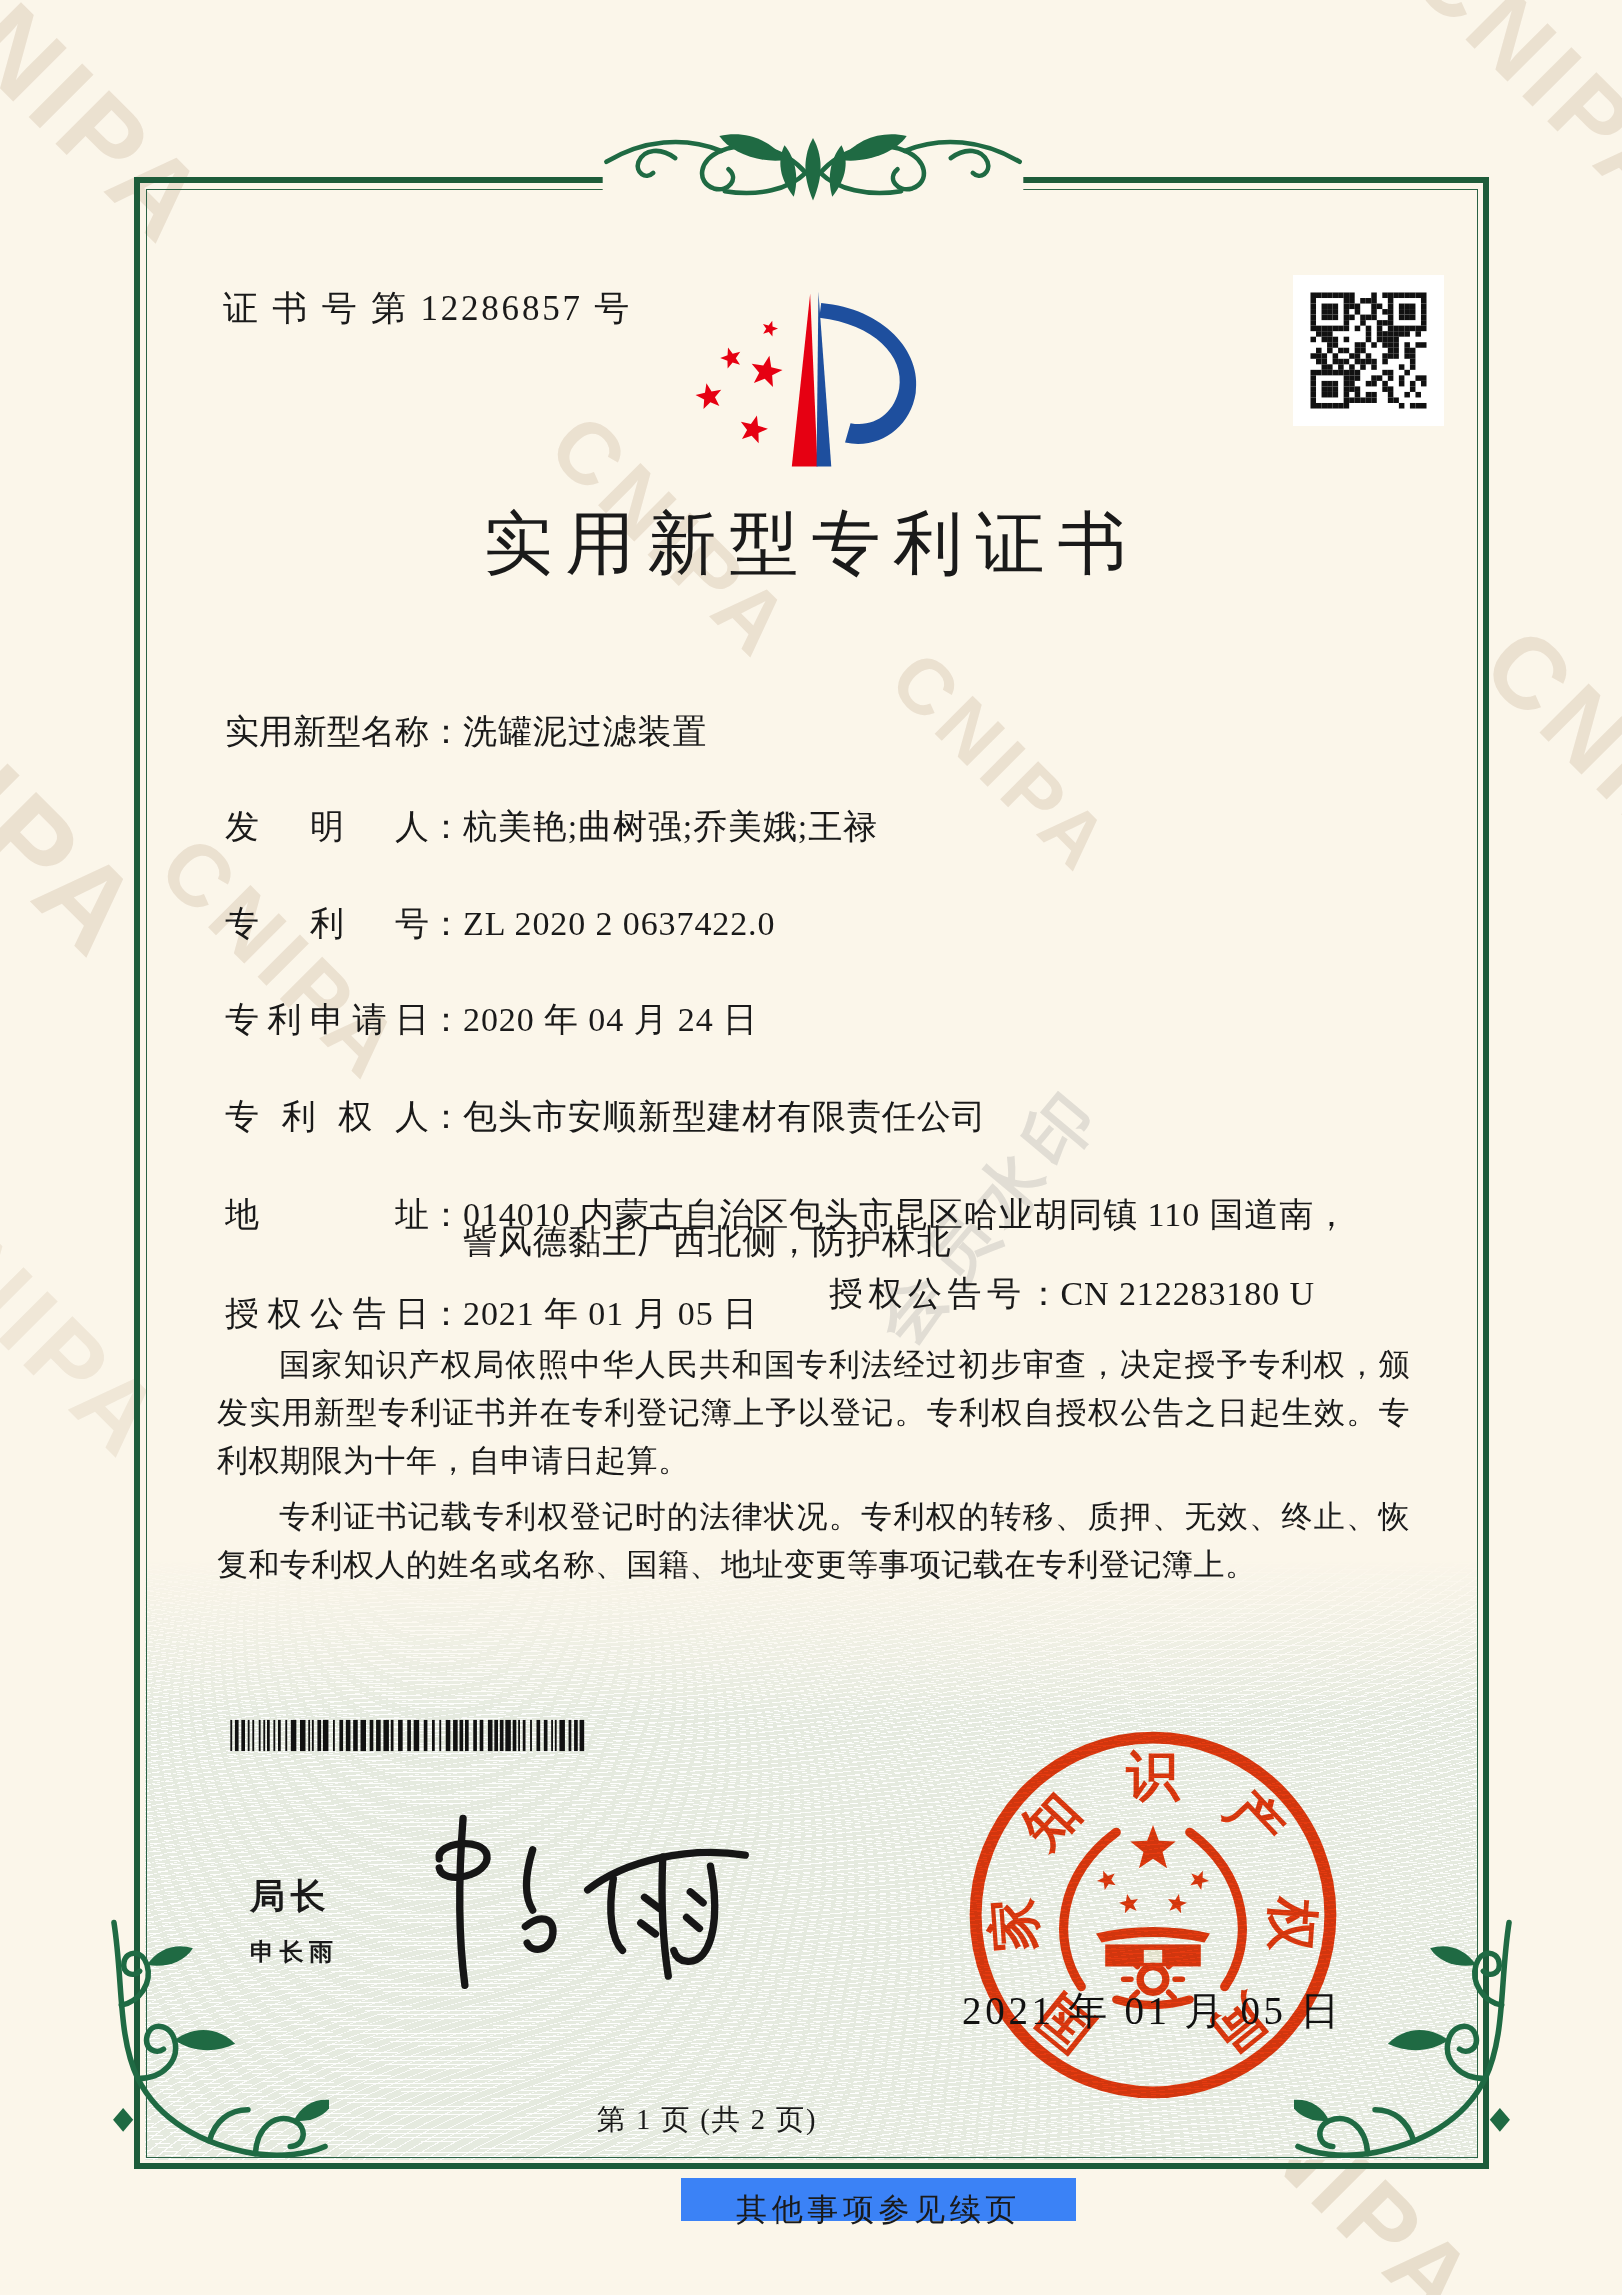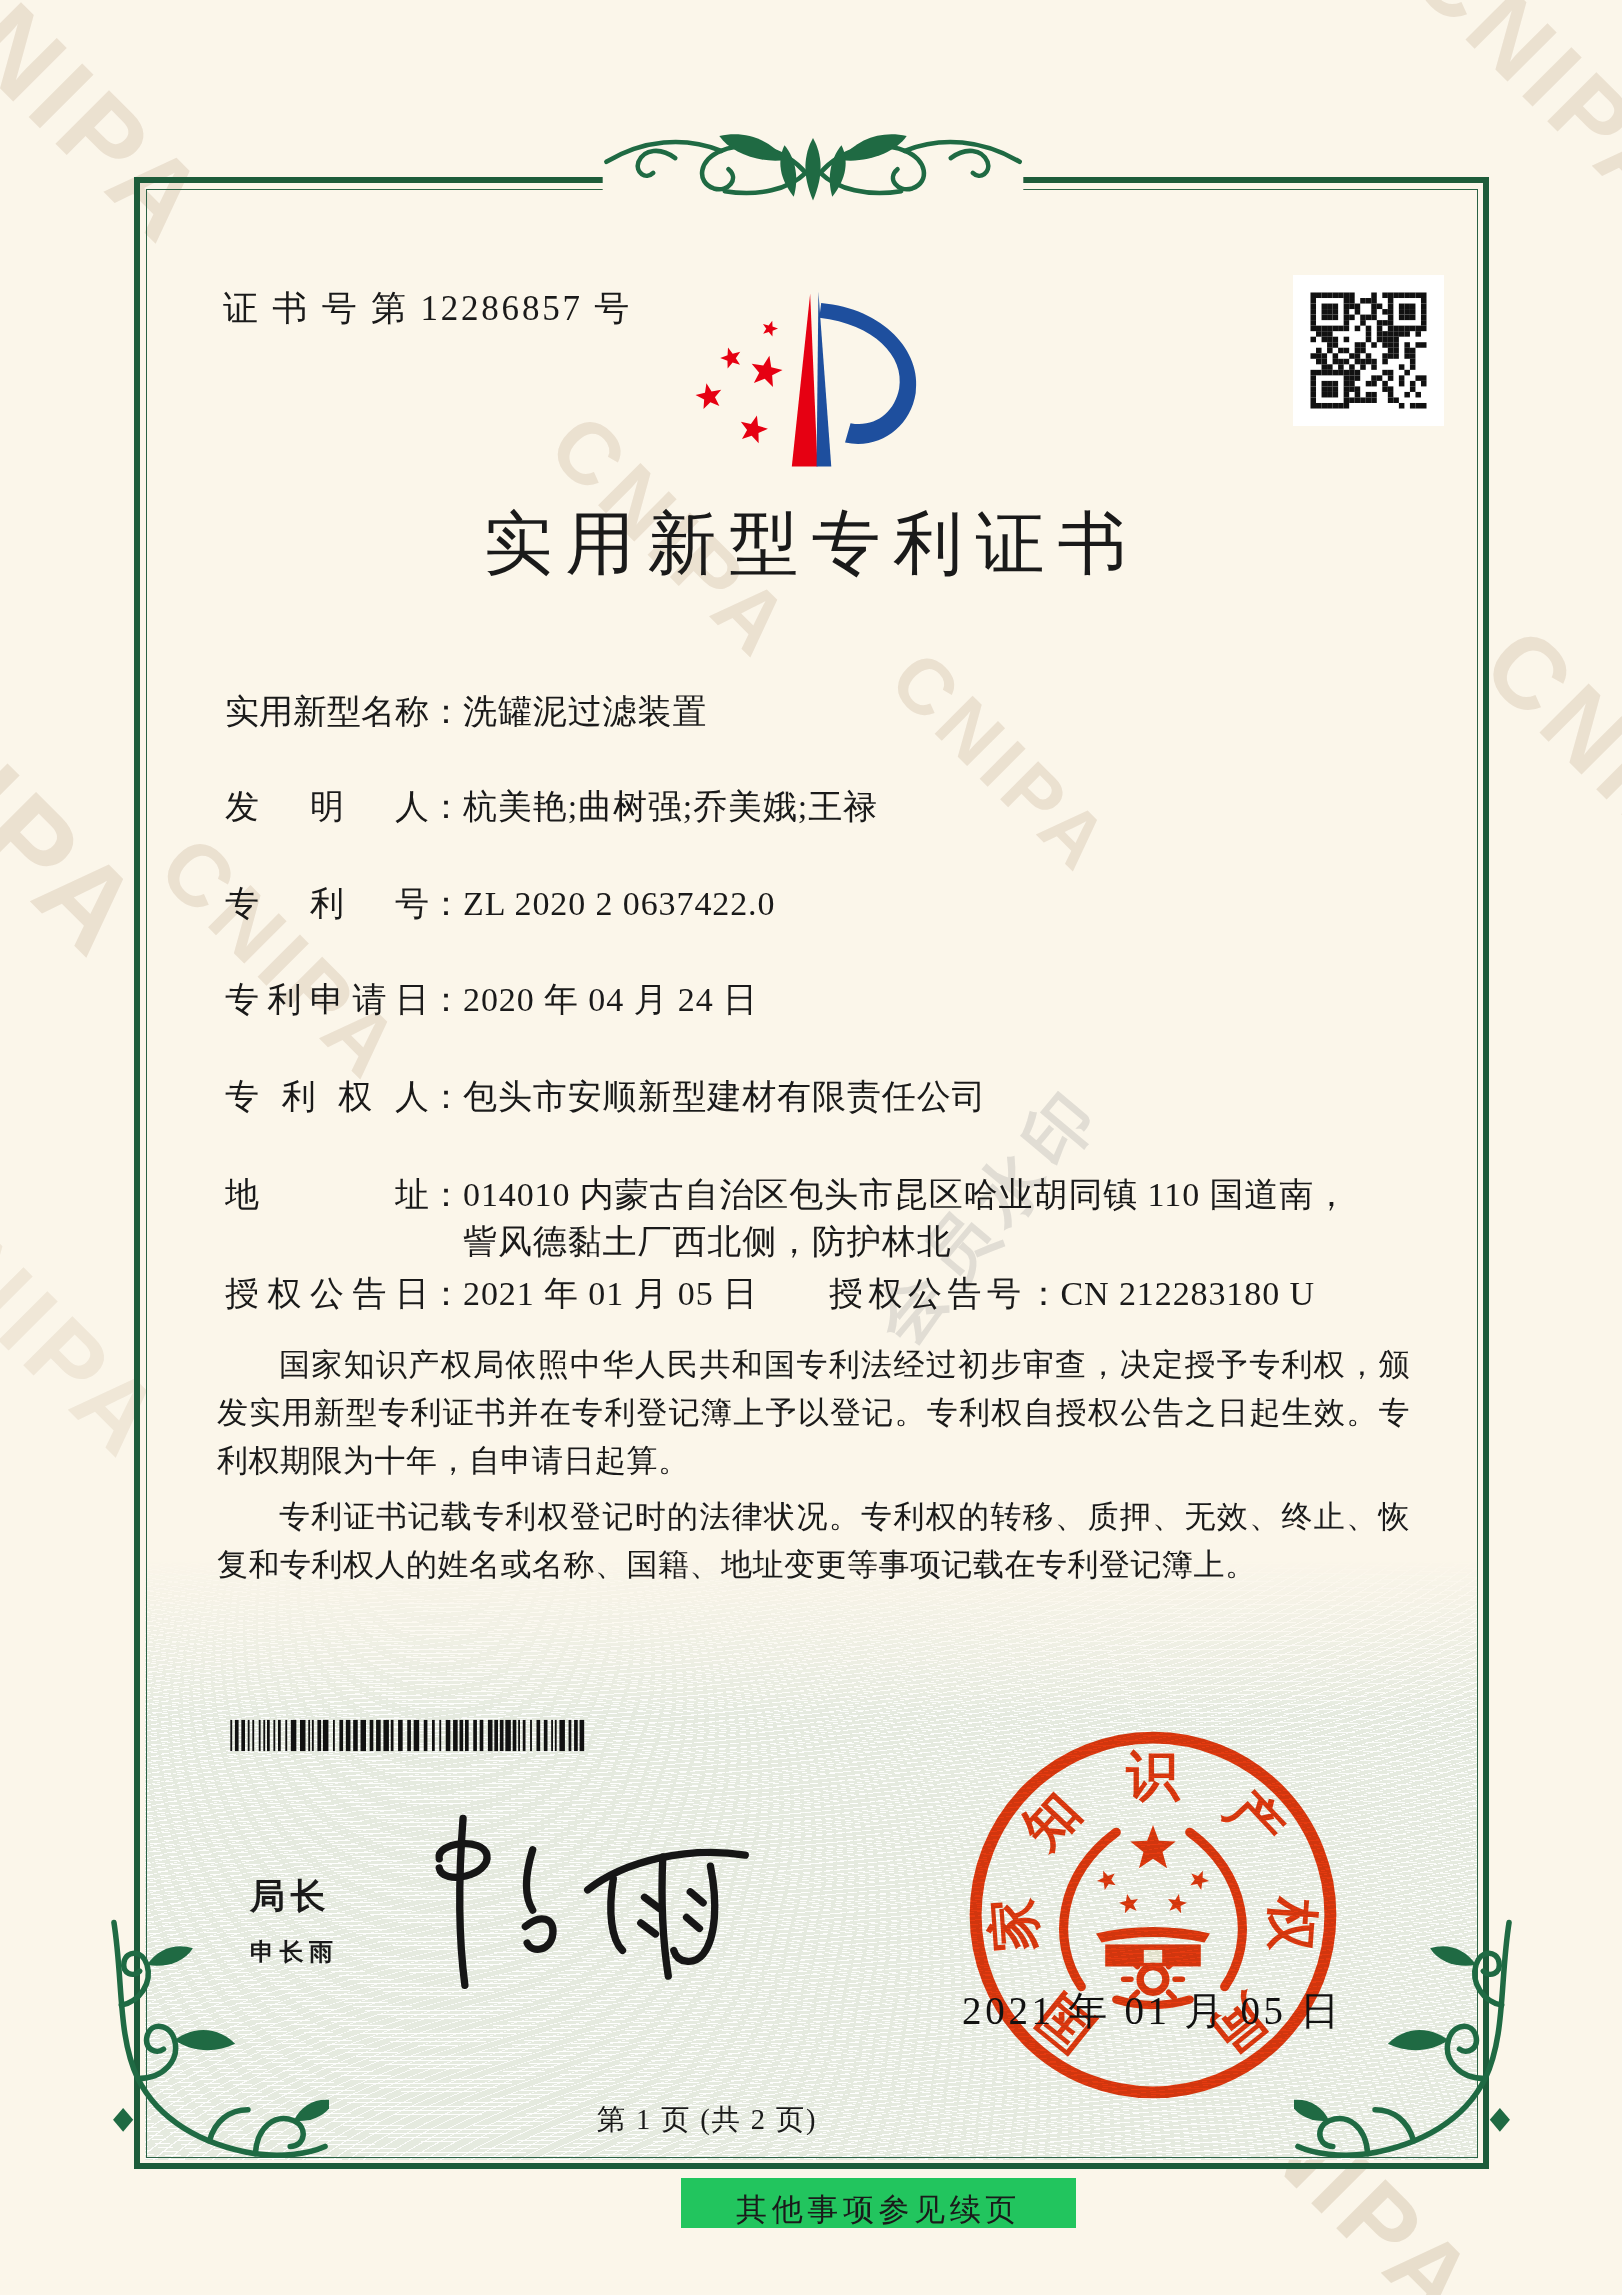--- a/index.html
+++ b/index.html
@@ -27,41 +27,41 @@
     mask-image:linear-gradient(180deg,transparent 0,#000 156px);}
   
   #cert-no{position:absolute;left:223px;top:285px;font-size:35px;letter-spacing:2.8px;}
   #logo{position:absolute;left:689px;top:255px;width:257px;height:230px;}
   #qr-box{position:absolute;left:1293px;top:275px;width:151px;height:151px;background:#fff;}
   #qr-box svg{position:absolute;left:0;top:0;}
   #title{position:absolute;left:0;top:498px;width:1623px;text-align:center;
          font-size:69px;font-weight:400;letter-spacing:13px;}
   
   .frow{position:absolute;left:225px;font-size:34px;white-space:nowrap;line-height:42px;}
-  .lab{display:inline-block;width:204px;text-align:justify;text-align-last:justify;}
+  .lab{display:inline-block;width:204px;text-align:justify;text-align-last:justify;margin-top:20px;}
   .colon{display:inline-block;}
   .val{letter-spacing:0.9px;}
   .spaced{letter-spacing:5.5px;}
   
   #body-text{position:absolute;left:209px;top:1333px;width:1209px;font-size:31px;
              line-height:48px;text-align:justify;letter-spacing:0.5px;}
   #body-text p{margin:8px;text-indent:62px;}
   
   #barcode{position:absolute;left:230px;top:1719px;}
   #officer-title{position:absolute;left:250px;top:1873px;font-family:"Liberation Sans",sans-serif;
                  font-weight:700;font-size:35px;letter-spacing:5.5px;}
   #officer-name{position:absolute;left:250px;top:1936px;font-family:"Liberation Sans",sans-serif;
                 font-weight:700;font-size:24px;letter-spacing:5.5px;}
   #signature{position:absolute;left:395px;top:1802px;}
   #seal{position:absolute;left:960px;top:1722px;mix-blend-mode:multiply;}
   #seal-date{position:absolute;left:946px;top:1984px;width:413px;text-align:center;
              font-size:39px;letter-spacing:3.7px;color:#111;}
   #page-info{position:absolute;left:514px;top:2101px;width:386px;text-align:center;
              font-size:28.5px;letter-spacing:1.8px;}
-  #footer-box{position:absolute;left:681px;top:2178px;width:395px;height:50px;background:#22c55e;}
+  #footer-box{position:absolute;left:681px;top:2178px;width:395px;height:43px;background:#3b82f6;}
   #footer-note{position:absolute;left:0;top:11px;width:100%;text-align:center;
                font-size:31px;letter-spacing:4.6px;}
   
   .orn{position:absolute;pointer-events:none;}
 </style>
 </head>
 <body>
 
 <div id="page">
 

